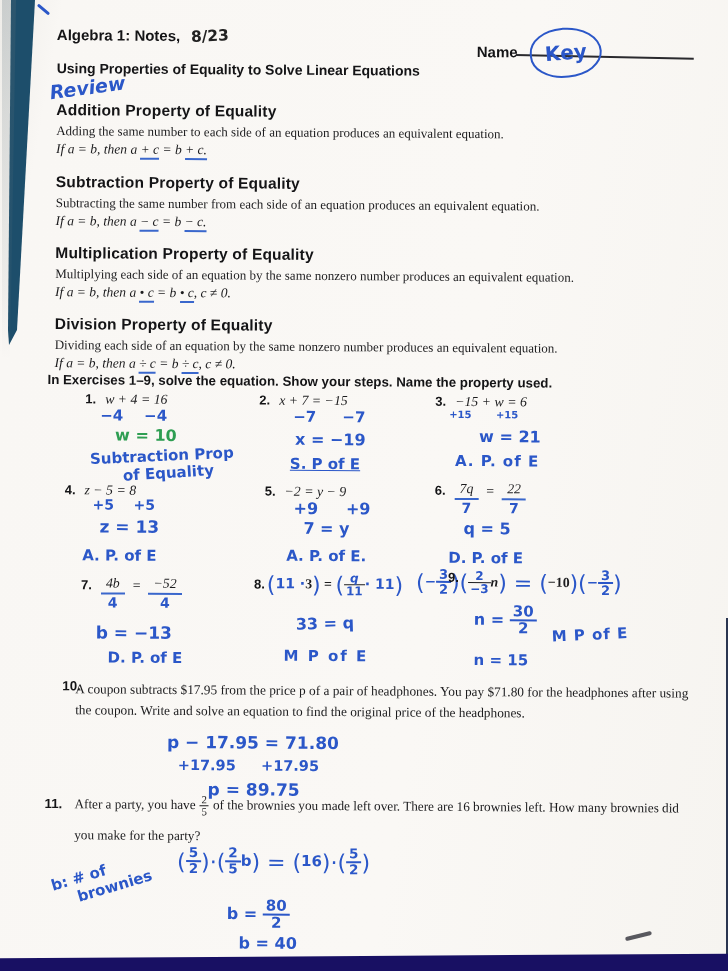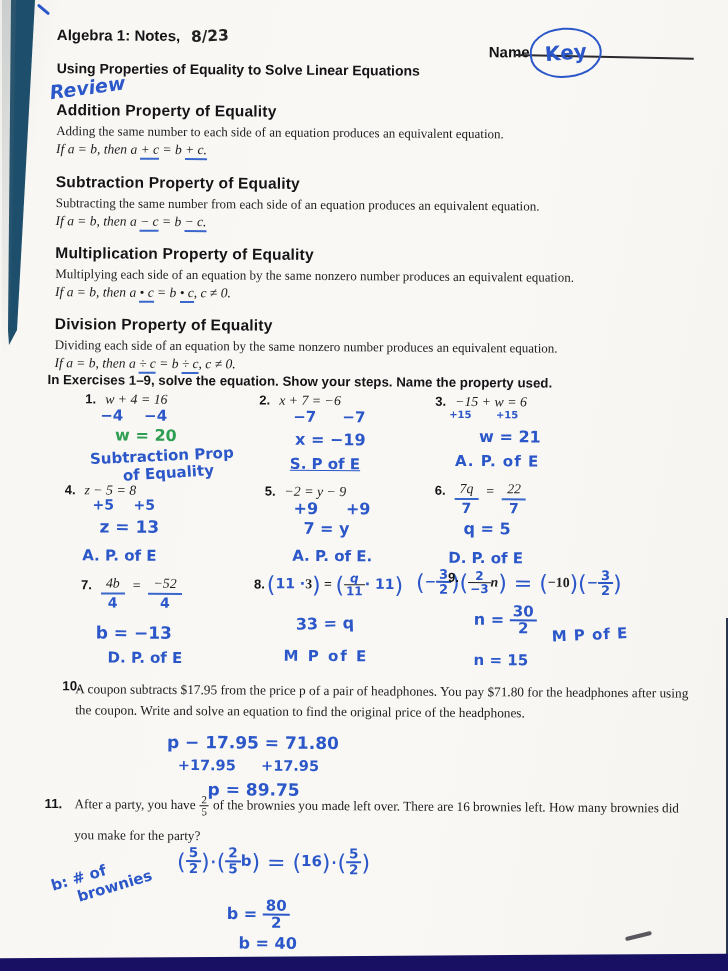--- a/index.html
+++ b/index.html
@@ -61,21 +61,21 @@
 <div id="page">
 
   <div id="content">
 
     <span class="abs" style="left:57px;top:26px;">
       <span class="sansb" style="font-size:15px;">Algebra 1:  Notes,</span>
       <span class="hwk" style="font-size:15.5px;display:inline-block;transform:rotate(-3deg);margin-left:7px;">8/23</span>
     </span>
     <span class="abs sansb" style="left:57px;top:60px;font-size:14px;">Using Properties of Equality to Solve Linear Equations</span>
 
-    <span class="abs sansb" style="left:477px;top:40px;font-size:15px;margin-left:12px;">Name</span>
+    <span class="abs sansb" style="left:477px;top:40px;font-size:15px;">Name</span>
     <div id="name-line"></div>
     <div id="key-oval">
       <span class="hw">Key</span>
     </div>
 
     <span class="abs hw" style="left:50px;top:76px;font-size:19px;font-style:italic;transform:rotate(-8deg);">Review</span>
 
     <div class="abs" style="left:57px;top:101px;width:630px;">
       <div class="sansb sec-h">Addition Property of Equality</div>
       <div class="serif sec-d" style="margin-top:4px;">Adding the same number to each side of an equation produces an equivalent equation.</div>
@@ -107,26 +107,26 @@
         <span>If a = b, then a </span><span class="bu">÷ c</span><span> = b </span><span class="bu">÷ c</span><span>, c ≠ 0.</span>
       </div>
     </div>
 
     <span class="abs sansb" style="left:50px;top:372px;font-size:13.3px;">In Exercises 1–9, solve the equation.  Show your steps.  Name the property used.</span>
 
     <div class="abs" style="left:88px;top:389px;">
       <span class="sansb exlab">1.</span><span class="serif exeq">w + 4 = 16</span>
     </div>
     <span class="abs hw pre" style="left:103px;top:406px;font-size:15px;">−4    −4</span>
-    <span class="abs hwg" style="left:118px;top:425px;font-size:16px;">w = 20</span>
+    <span class="abs hwg" style="left:118px;top:425px;font-size:16px;">w = 10</span>
     <span class="abs hw" style="left:93px;top:446px;font-size:15px;transform:rotate(-3deg);">Subtraction Prop</span>
     <span class="abs hw" style="left:126px;top:463px;font-size:15px;transform:rotate(-4deg);">of Equality</span>
 
     <div class="abs" style="left:262px;top:389px;">
-      <span class="sansb exlab">2.</span><span class="serif exeq">x + 7 = −6</span>
+      <span class="sansb exlab">2.</span><span class="serif exeq">x + 7 = −15</span>
     </div>
     <span class="abs hw pre" style="left:296px;top:406px;font-size:15px;">−7     −7</span>
     <span class="abs hw" style="left:298px;top:428px;font-size:16px;">x = −19</span>
     <span class="abs hw" style="left:293px;top:453px;font-size:15px;text-decoration:underline;">S. P of E</span>
 
     <div class="abs" style="left:438px;top:389px;">
       <span class="sansb exlab">3.</span><span class="serif exeq">−15 + w = 6</span>
     </div>
     <span class="abs hw pre" style="left:452px;top:406px;font-size:10px;">+15       +15</span>
     <span class="abs hw" style="left:482px;top:424px;font-size:16px;">w = 21</span>
@@ -137,21 +137,21 @@
     </div>
     <span class="abs hw pre" style="left:96px;top:496px;font-size:14px;">+5    +5</span>
     <span class="abs hw" style="left:103px;top:516px;font-size:17px;">z = 13</span>
     <span class="abs hw" style="left:86px;top:546px;font-size:15px;">A. P. of E</span>
 
     <div class="abs" style="left:268px;top:480px;">
       <span class="sansb exlab">5.</span><span class="serif exeq">−2 = y − 9</span>
     </div>
     <span class="abs hw pre" style="left:297px;top:497px;font-size:16px;">+9     +9</span>
     <span class="abs hw" style="left:307px;top:517px;font-size:16px;">7 = y</span>
-    <span class="abs hw" style="left:296px;top:545px;font-size:15px;text-align:right;">A. P. of E.</span>
+    <span class="abs hw" style="left:290px;top:545px;font-size:15px;text-align:right;">A. P. of E.</span>
 
     <div class="abs" style="left:438px;top:478px;">
       <span class="sansb exlab">6.</span><span class="stk"><span class="top serif">7q</span><span class="bot hw">7</span></span>
       <span class="serif" style="font-size:13.8px;margin:0 4px;">=</span>
       <span class="stk"><span class="top serif">22</span><span class="bot hw">7</span></span>
     </div>
     <span class="abs hw" style="left:467px;top:516px;font-size:16px;">q = 5</span>
     <span class="abs hw" style="left:452px;top:546px;font-size:15px;">D. P. of E</span>
 
     <div class="abs" style="left:85px;top:575px;">

